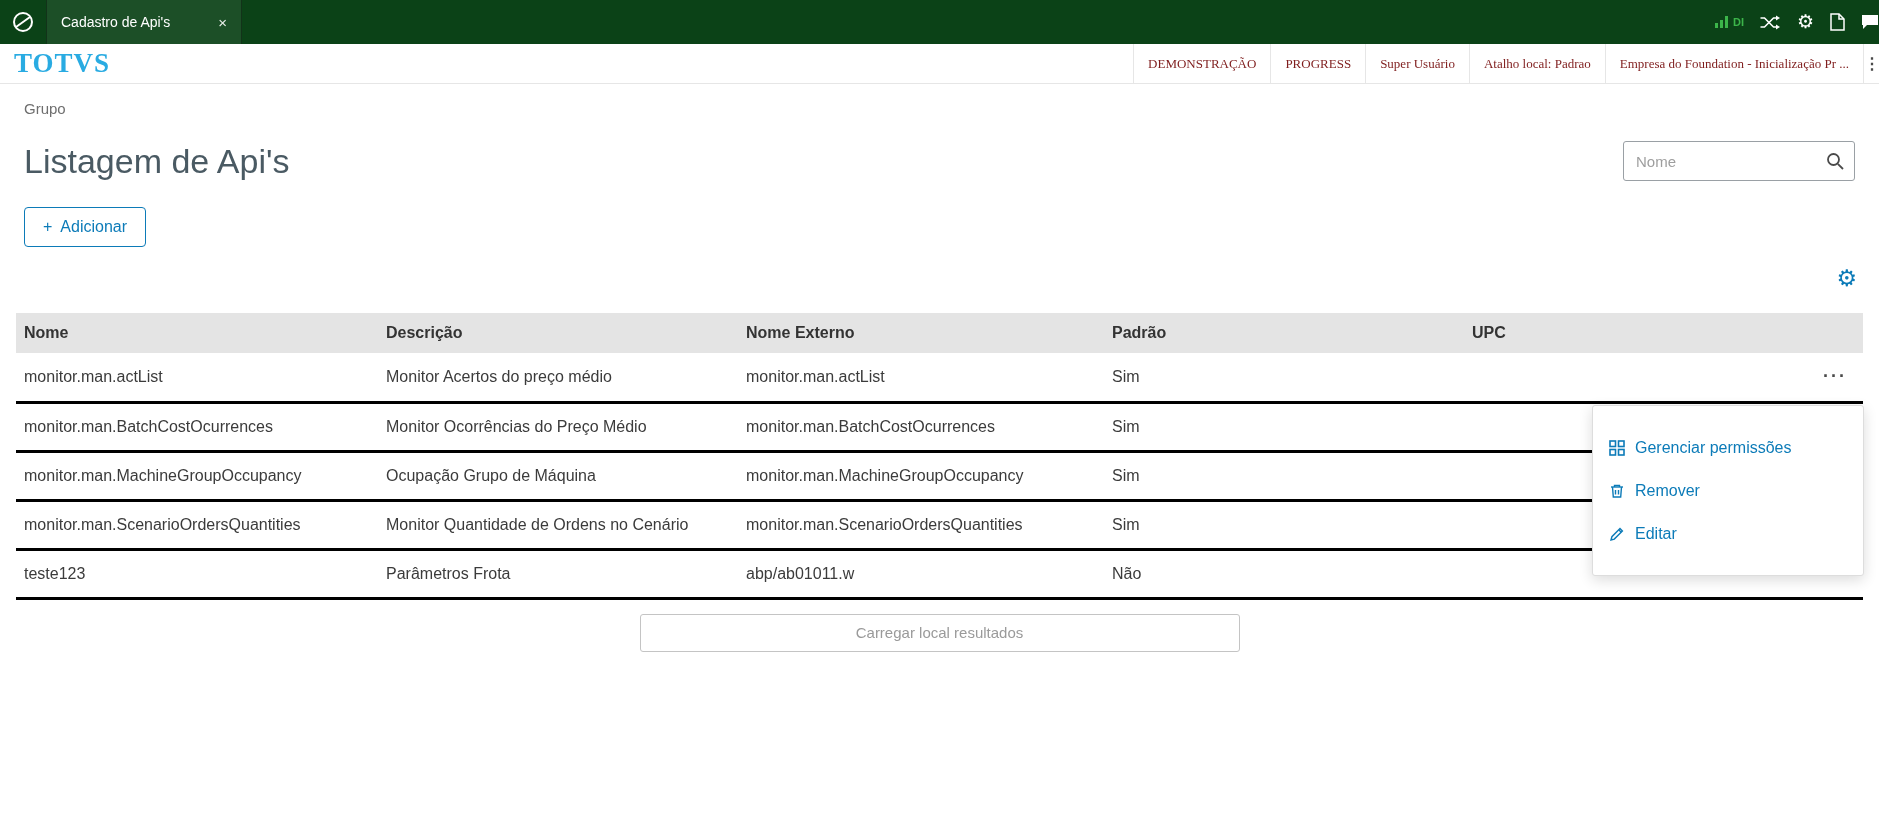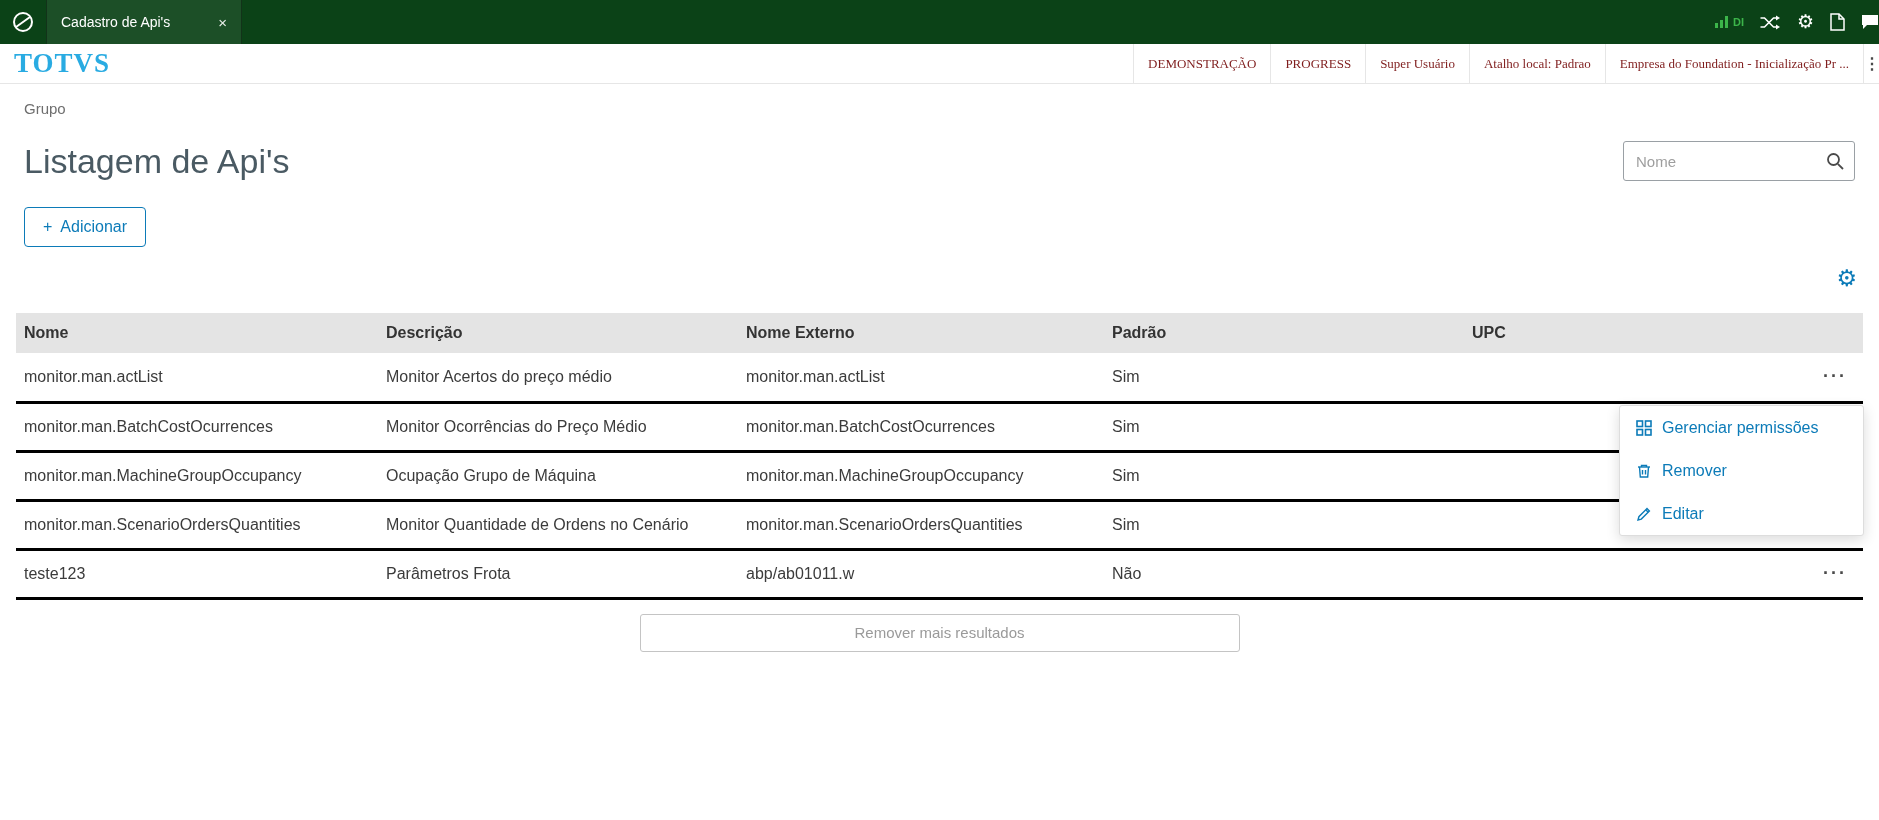--- a/index.html
+++ b/index.html
@@ -91,23 +91,23 @@
   }
 
   .load-more-wrap { text-align:center; margin-top:14px; }
   .btn-load-more {
     width:600px; height:38px; background:#fff; border:1px solid #c4c4c4; border-radius:3px;
     color:#9a9a9a; font-size:15px; cursor:pointer; font-family:"Liberation Sans", sans-serif;
   }
 
   
   .context-menu {
-    position:absolute; top:405px; right:15px; width:245px; z-index:10;
+    position:absolute; top:405px; right:15px; width:272px; z-index:10;
     background:#fff; border:1px solid #ddd; border-radius:3px;
-    box-shadow:0 4px 14px rgba(0,0,0,.14); padding:0 0;
+    box-shadow:0 4px 14px rgba(0,0,0,.14); padding:20px 0;
   }
   .cm-item {
     display:flex; align-items:center; gap:10px; height:43px; padding:0 16px;
     color:var(--accent,#0c7bb8); font-size:16px; cursor:pointer;
   }
   .cm-item svg { flex:0 0 auto; }
 </style>
 </head>
 <body>
 
@@ -251,21 +251,21 @@
       <td>Parâmetros Frota</td>
       <td>abp/ab01011.w</td>
       <td>Não</td>
       <td></td>
       <td class="cell-actions"><button class="row-menu-btn">···</button></td>
     </tr>
   </tbody>
 </table>
 
 <div class="load-more-wrap">
-  <button class="btn-load-more">Remover mais resultados</button>
+  <button class="btn-load-more">Carregar local resultados</button>
 </div>
 
 <div class="context-menu">
   <div class="cm-item">
     <svg width="16" height="16" viewBox="0 0 16 16" fill="none" stroke="currentColor" stroke-width="1.6">
       <rect x="1" y="1" width="5.5" height="5.5"></rect>
       <rect x="9.5" y="1" width="5.5" height="5.5"></rect>
       <rect x="1" y="9.5" width="5.5" height="5.5"></rect>
       <rect x="9.5" y="9.5" width="5.5" height="5.5"></rect>
     </svg>

